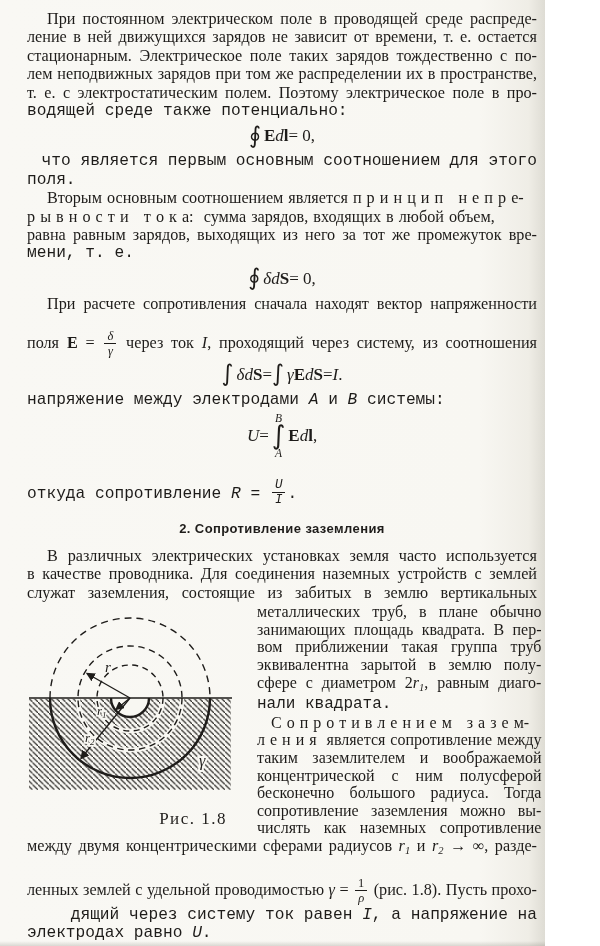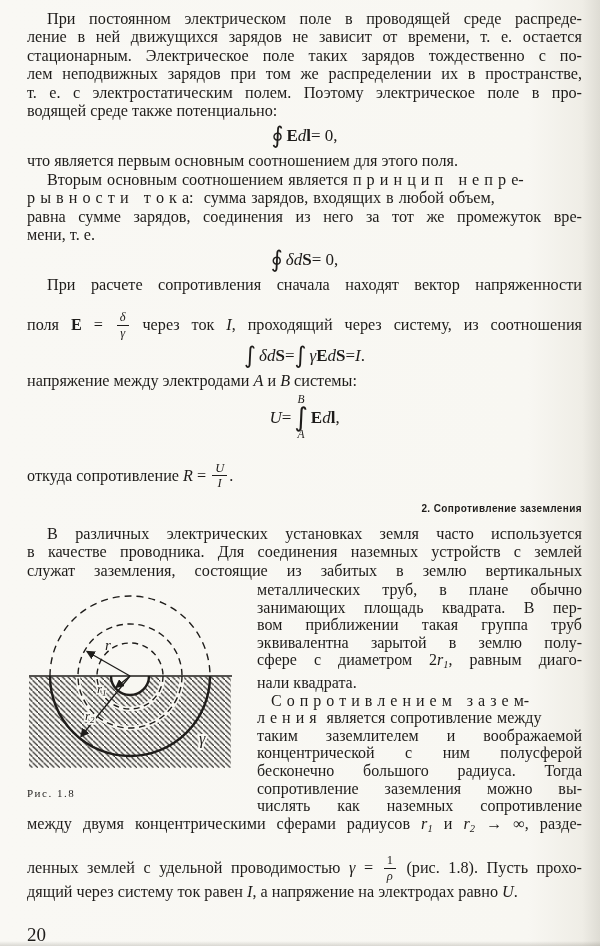--- a/index.html
+++ b/index.html
@@ -1,37 +1,37 @@
 <!DOCTYPE html>
 <html><head>
 <meta charset="utf-8">
 <style>
   html,body{margin:0;padding:0;background:#ffffff;}
   .page{
     position:relative;
-    width:600px;height:946px;
+    width:545px;height:946px;
     box-sizing:border-box;
-    padding:10px 18px 0 27px;
+    padding:10px 8px 0 27px;
     background:linear-gradient(90deg,#f9f8f4 0%,#f8f7f2 88%,#efede6 97%,#deDCd4 100%);
     background-color:#f8f7f2;
     font-family:"Liberation Serif", serif;
     color:#1e1c1a;
     overflow:hidden;
   }
   .page::after{
     content:"";position:absolute;left:0;right:0;bottom:0;height:5px;
     background:linear-gradient(to bottom,rgba(255,255,255,0),rgba(105,100,90,.22));
     pointer-events:none;
   }
   .ln{
     font-size:16.2px;line-height:18.4px;
     text-align:justify;text-align-last:justify;
     white-space:normal;
   }
-  .ln.l{text-align:left;text-align-last:left;}
+  .ln.l{text-align:right;text-align-last:left;font-family:Liberation Mono, monospace;}
   .ln.ind{text-indent:20px;}
   .ln.sp{white-space:pre;text-align:left;text-align-last:left;word-spacing:1px;}
   .ln.tall{line-height:28px;margin-top:16px;}
   .it{font-style:italic;}
   .bv{font-weight:bold;}
   .sub{font-size:10.5px;vertical-align:-3px;}
   .sup{font-size:10.5px;vertical-align:6px;}
   .frac{
     display:inline-flex;flex-direction:column;align-items:center;
     vertical-align:middle;line-height:1;margin:0 2px;position:relative;top:-1px;
@@ -45,26 +45,26 @@
   .formula .gint{
     font-family:"DejaVu Sans",sans-serif;font-size:23px;font-style:italic;
     line-height:1;margin:0 3px 0 0;position:relative;top:-1px;
   }
   .f4wrap{display:flex;justify-content:center;align-items:center;height:54px;font-size:17px;}
   .lim{display:inline-flex;flex-direction:column;align-items:center;line-height:1;margin:0 3px;}
   .lim .lt,.lim .lb{font-size:11.5px;font-style:italic;line-height:1;}
   .lim .li{font-family:"DejaVu Sans",sans-serif;font-size:26px;font-style:italic;line-height:.9;}
   .heading{
     font-family:"Liberation Sans",sans-serif;font-weight:bold;
-    font-size:10px;text-align:right;letter-spacing:.4px;
+    font-size:13px;text-align:center;letter-spacing:.4px;
     margin:12px 0 11px 0;
   }
   .figrow{display:flex;margin-top:1px;}
   .figcol{width:216px;flex:0 0 216px;}
-  .figcap{font-size:11px;text-align:left;letter-spacing:1.5px;margin-top:2px;width:200px;}
+  .figcap{font-size:17px;text-align:right;letter-spacing:1.5px;margin-top:2px;width:200px;}
   .txtcol{flex:1;padding-left:14px;}
   .txtcol .ln{line-height:17.6px;font-size:16.0px;}
   .txtcol .ln.ind{text-indent:14px;}
   .pagenum{font-size:19px;margin-top:22px;}
   svg text{font-family:"Liberation Serif",serif;}
 </style>
 </head>
 <body>
 
 <div class="page">
@@ -84,21 +84,21 @@
       <span class="it">d</span>
       <span class="bv">l</span>
       <span> = 0,</span>
     </div>
 
   <div class="ln l">что является первым основным соотношением для этого поля.</div>
 
   <div>
     <div class="ln ind sp">Вторым основным соотношением является п р и н ц и п   н е п р е-</div>
     <div class="ln sp">р ы в н о с т и   т о к а:  сумма зарядов, входящих в любой объем,</div>
-    <div class="ln">равна сумме зарядов, соединения из него за тот же промежуток вре-</div>
+    <div class="ln">равна равным зарядов, выходящих из него за тот же промежуток вре-</div>
     <div class="ln l">мени, т. е.</div>
   </div>
 
   <div class="formula">
       <span class="gint">∮</span>
       <span class="it">δ</span>
       <span class="it">d</span>
       <span class="bv">S</span>
       <span> = 0,</span>
     </div>

